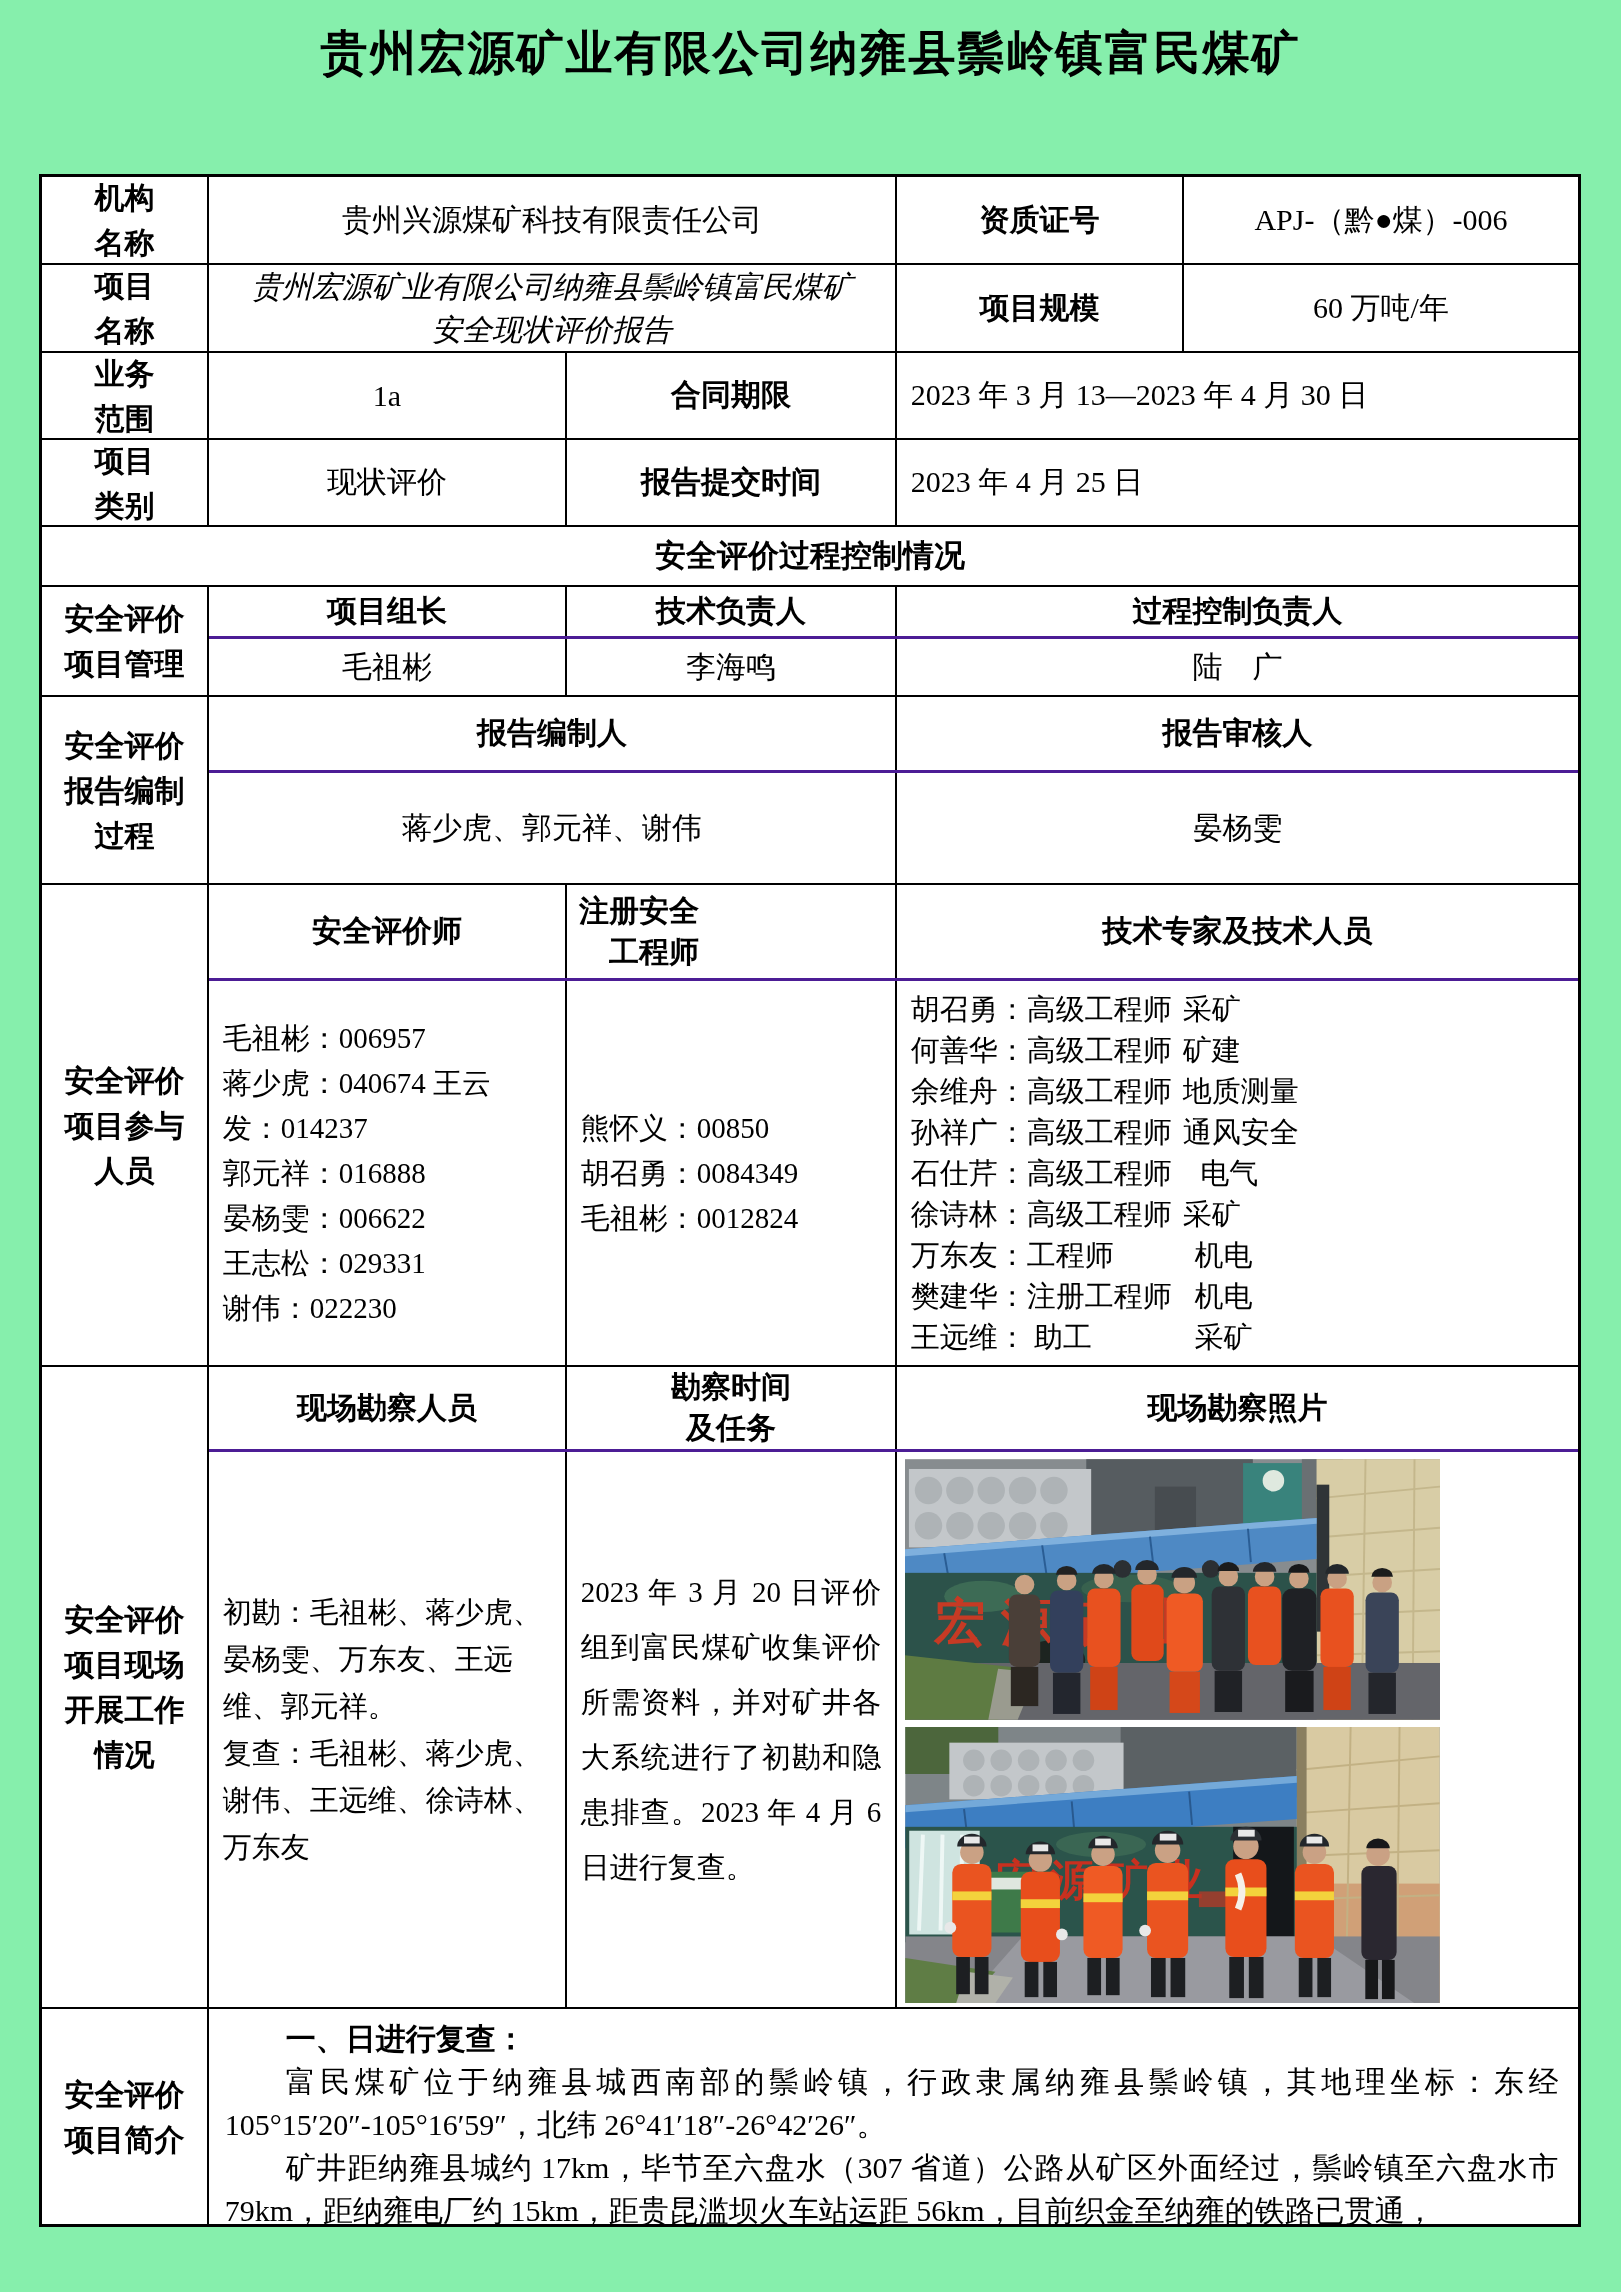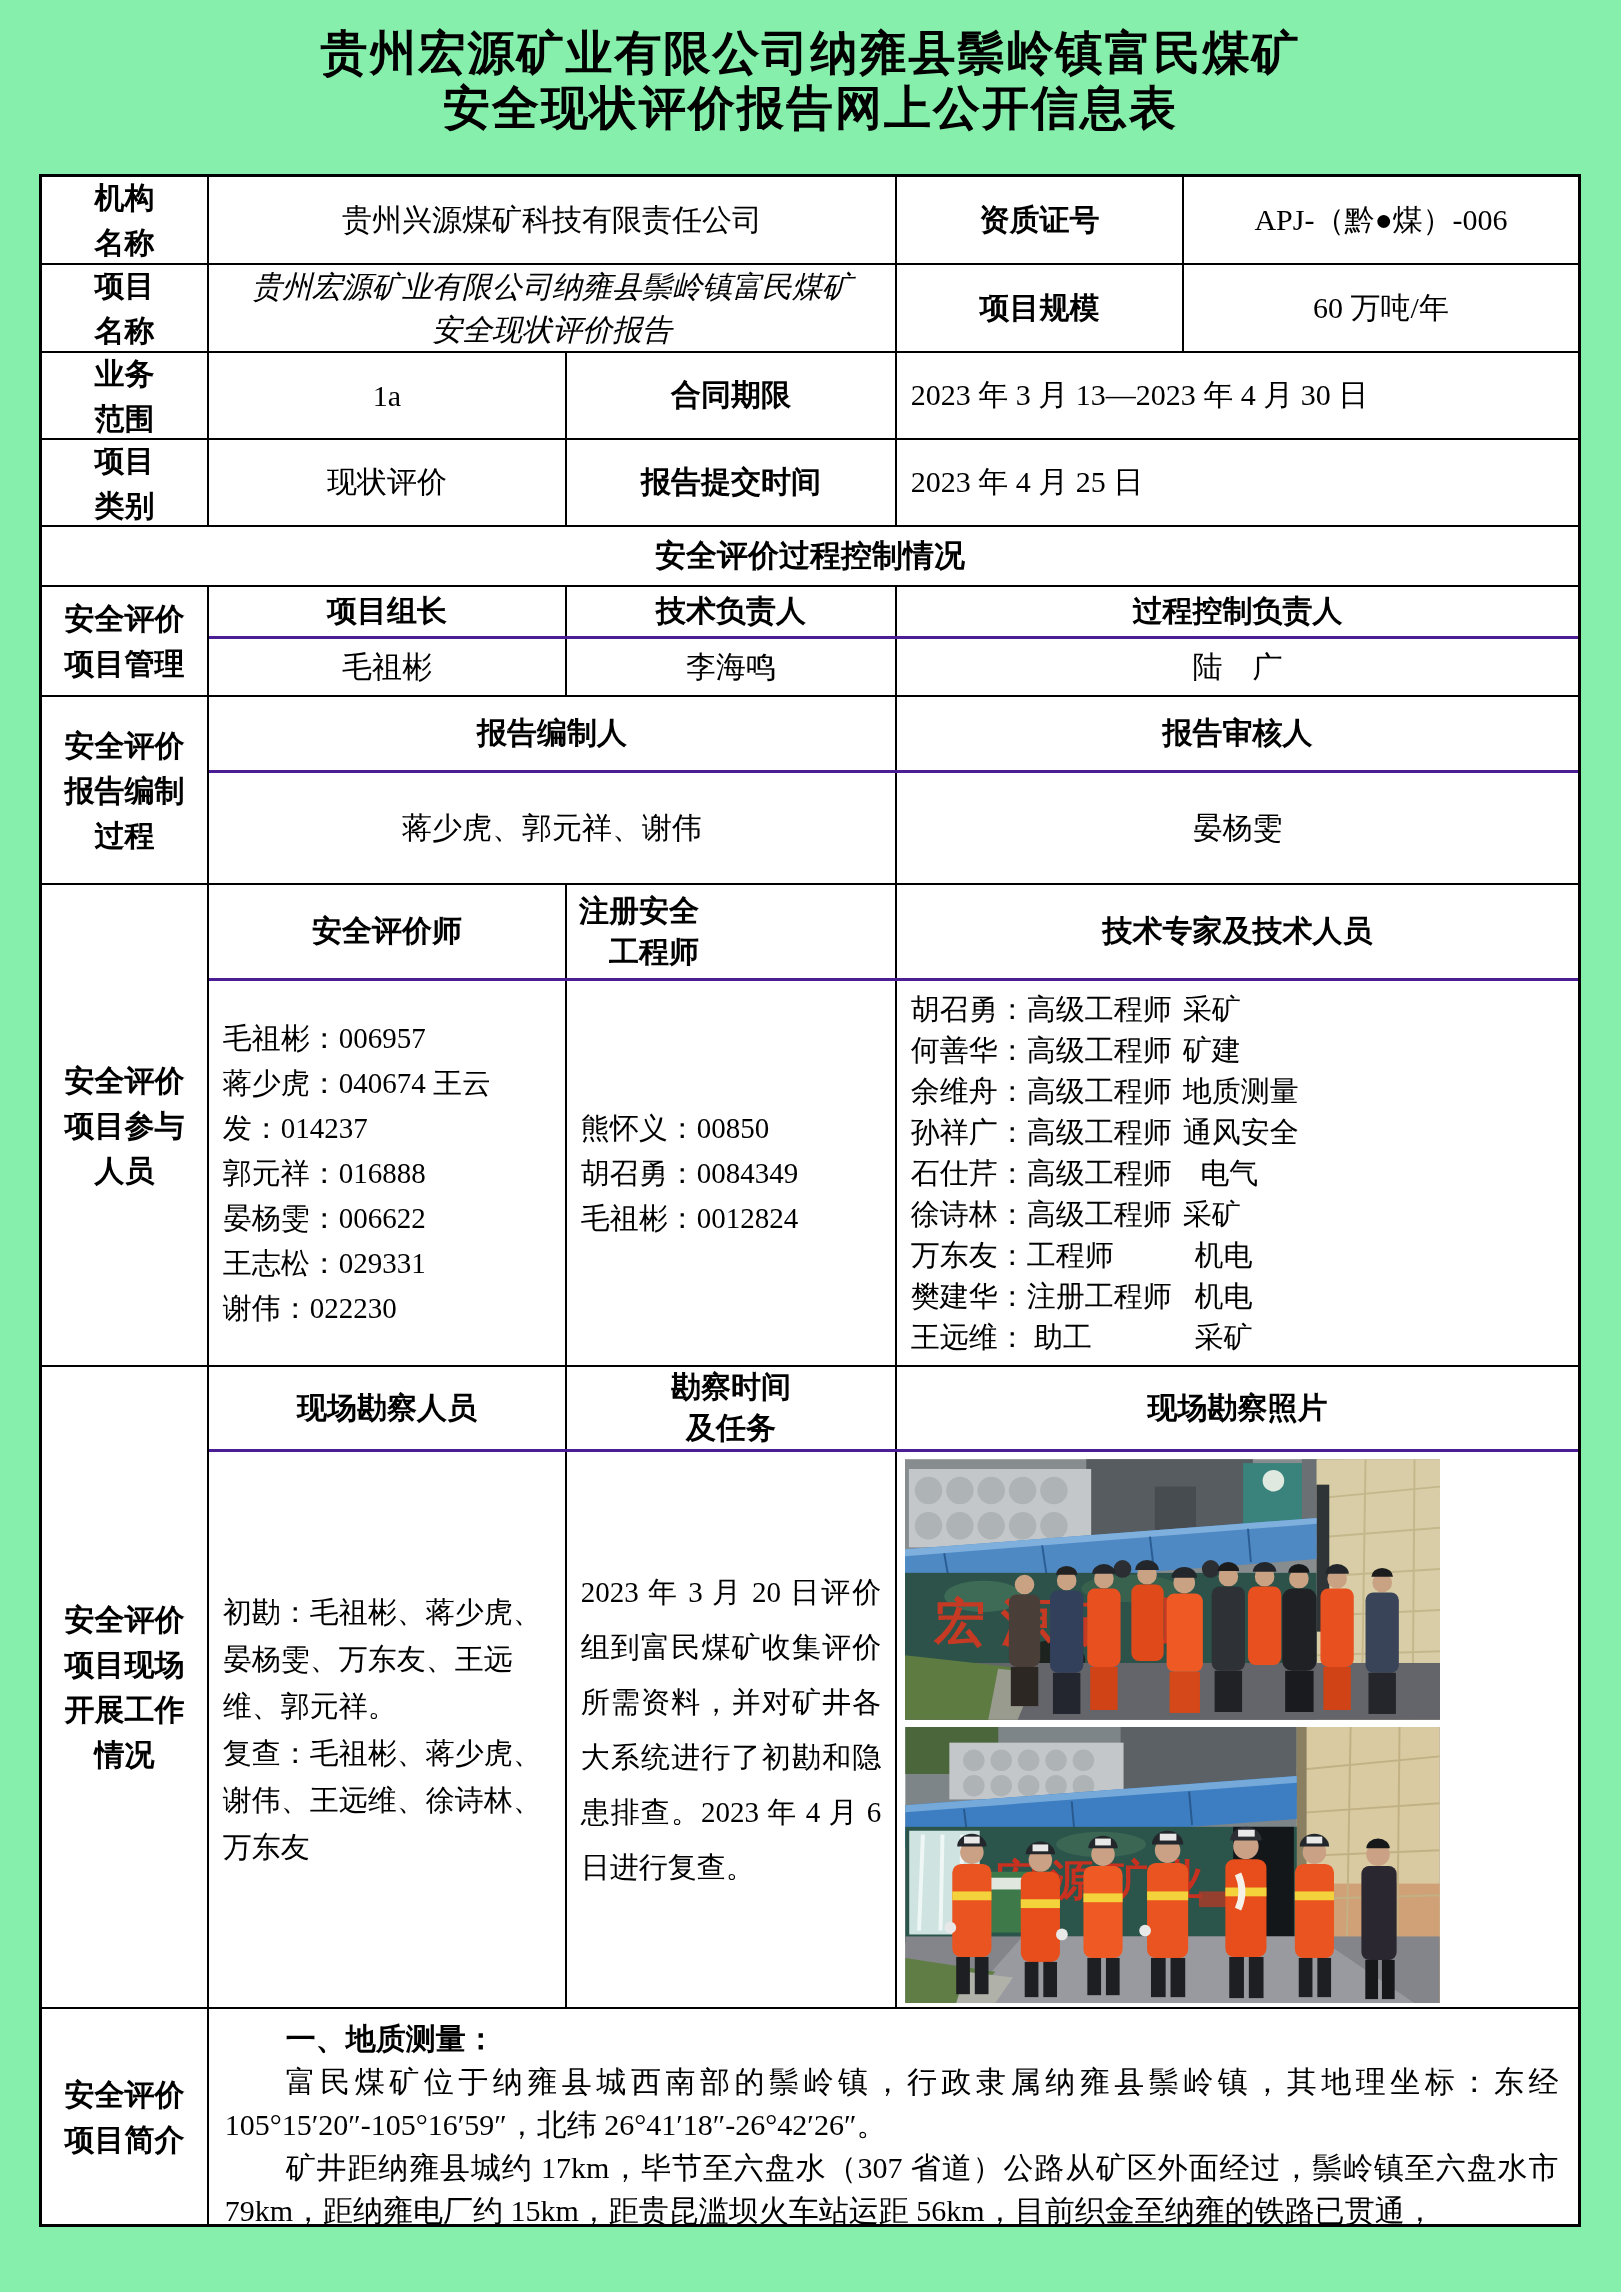--- a/index.html
+++ b/index.html
@@ -47,21 +47,20 @@
   .valpadleft{justify-content:flex-start;padding-left:13.7px;text-align:left;}
   .reghdr{justify-content:flex-start;padding-left:12px;text-align:right;}
 </style>
 </head>
 <body>
 
 <div class="page">
 
   <div class="titlebox">
     <div>贵州宏源矿业有限公司纳雍县鬃岭镇富民煤矿</div>
-    <div>安全现状评价报告网上公开信息表</div>
   </div>
 
   <div class="tbl">
 
     <div class="grp" style="height:88px">
       <div class="cell lbl pre">机构
 名称</div>
       <div class="cell val w702">贵州兴源煤矿科技有限责任公司</div>
       <div class="cell hdr w293">资质证号</div>
       <div class="cell val grow last">APJ-（黔●煤）-006</div>
@@ -435,21 +434,21 @@
 
           </div>
         </div>
       </div>
     </div>
 
     <div class="grp" style="height:215px">
       <div class="cell lbl pre">安全评价
 项目简介</div>
       <div class="cell grow last introcell">
-        <div class="intro-h">一、地质测量：</div>
+        <div class="intro-h">一、日进行复查：</div>
         <div class="intro-p">富民煤矿位于纳雍县城西南部的鬃岭镇，行政隶属纳雍县鬃岭镇，其地理坐标：东经 105°15′20″-105°16′59″，北纬 26°41′18″-26°42′26″。</div>
         <div class="intro-p">矿井距纳雍县城约 17km，毕节至六盘水（307 省道）公路从矿区外面经过，鬃岭镇至六盘水市 79km，距纳雍电厂约 15km，距贵昆滥坝火车站运距 56km，目前织金至纳雍的铁路已贯通，</div>
       </div>
     </div>
 
   </div>
 </div>
 
 
 </body></html>

